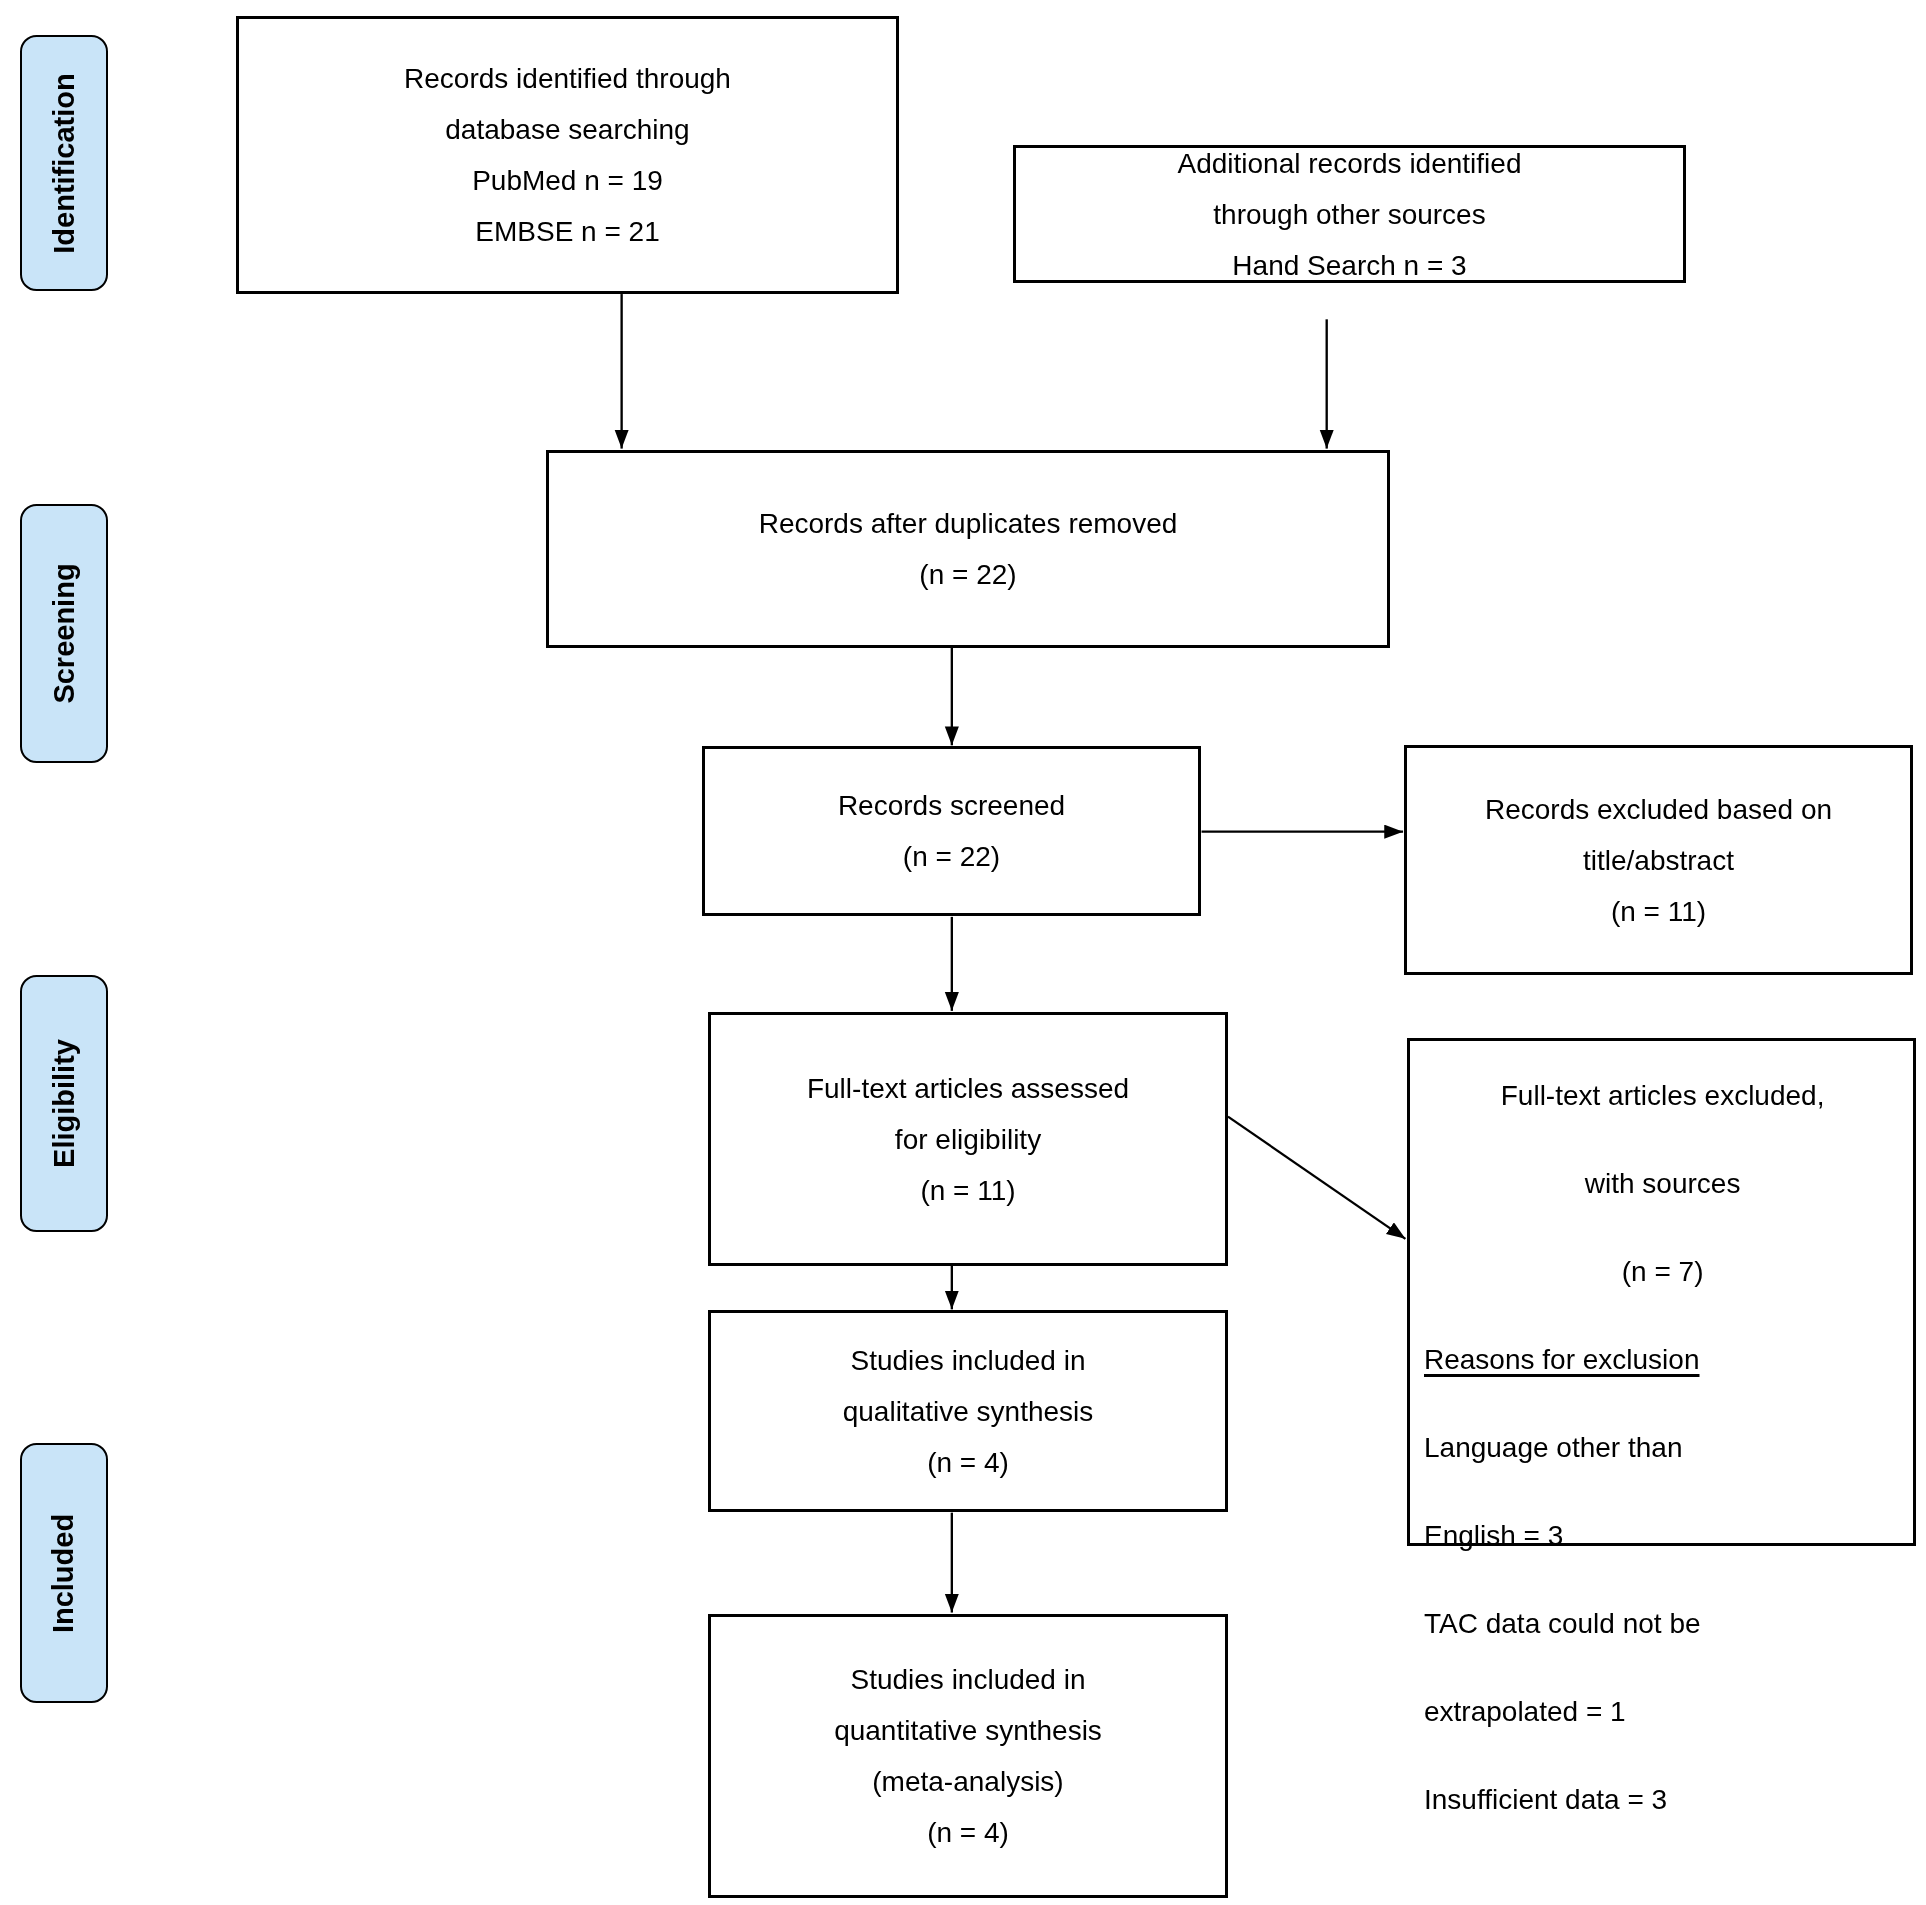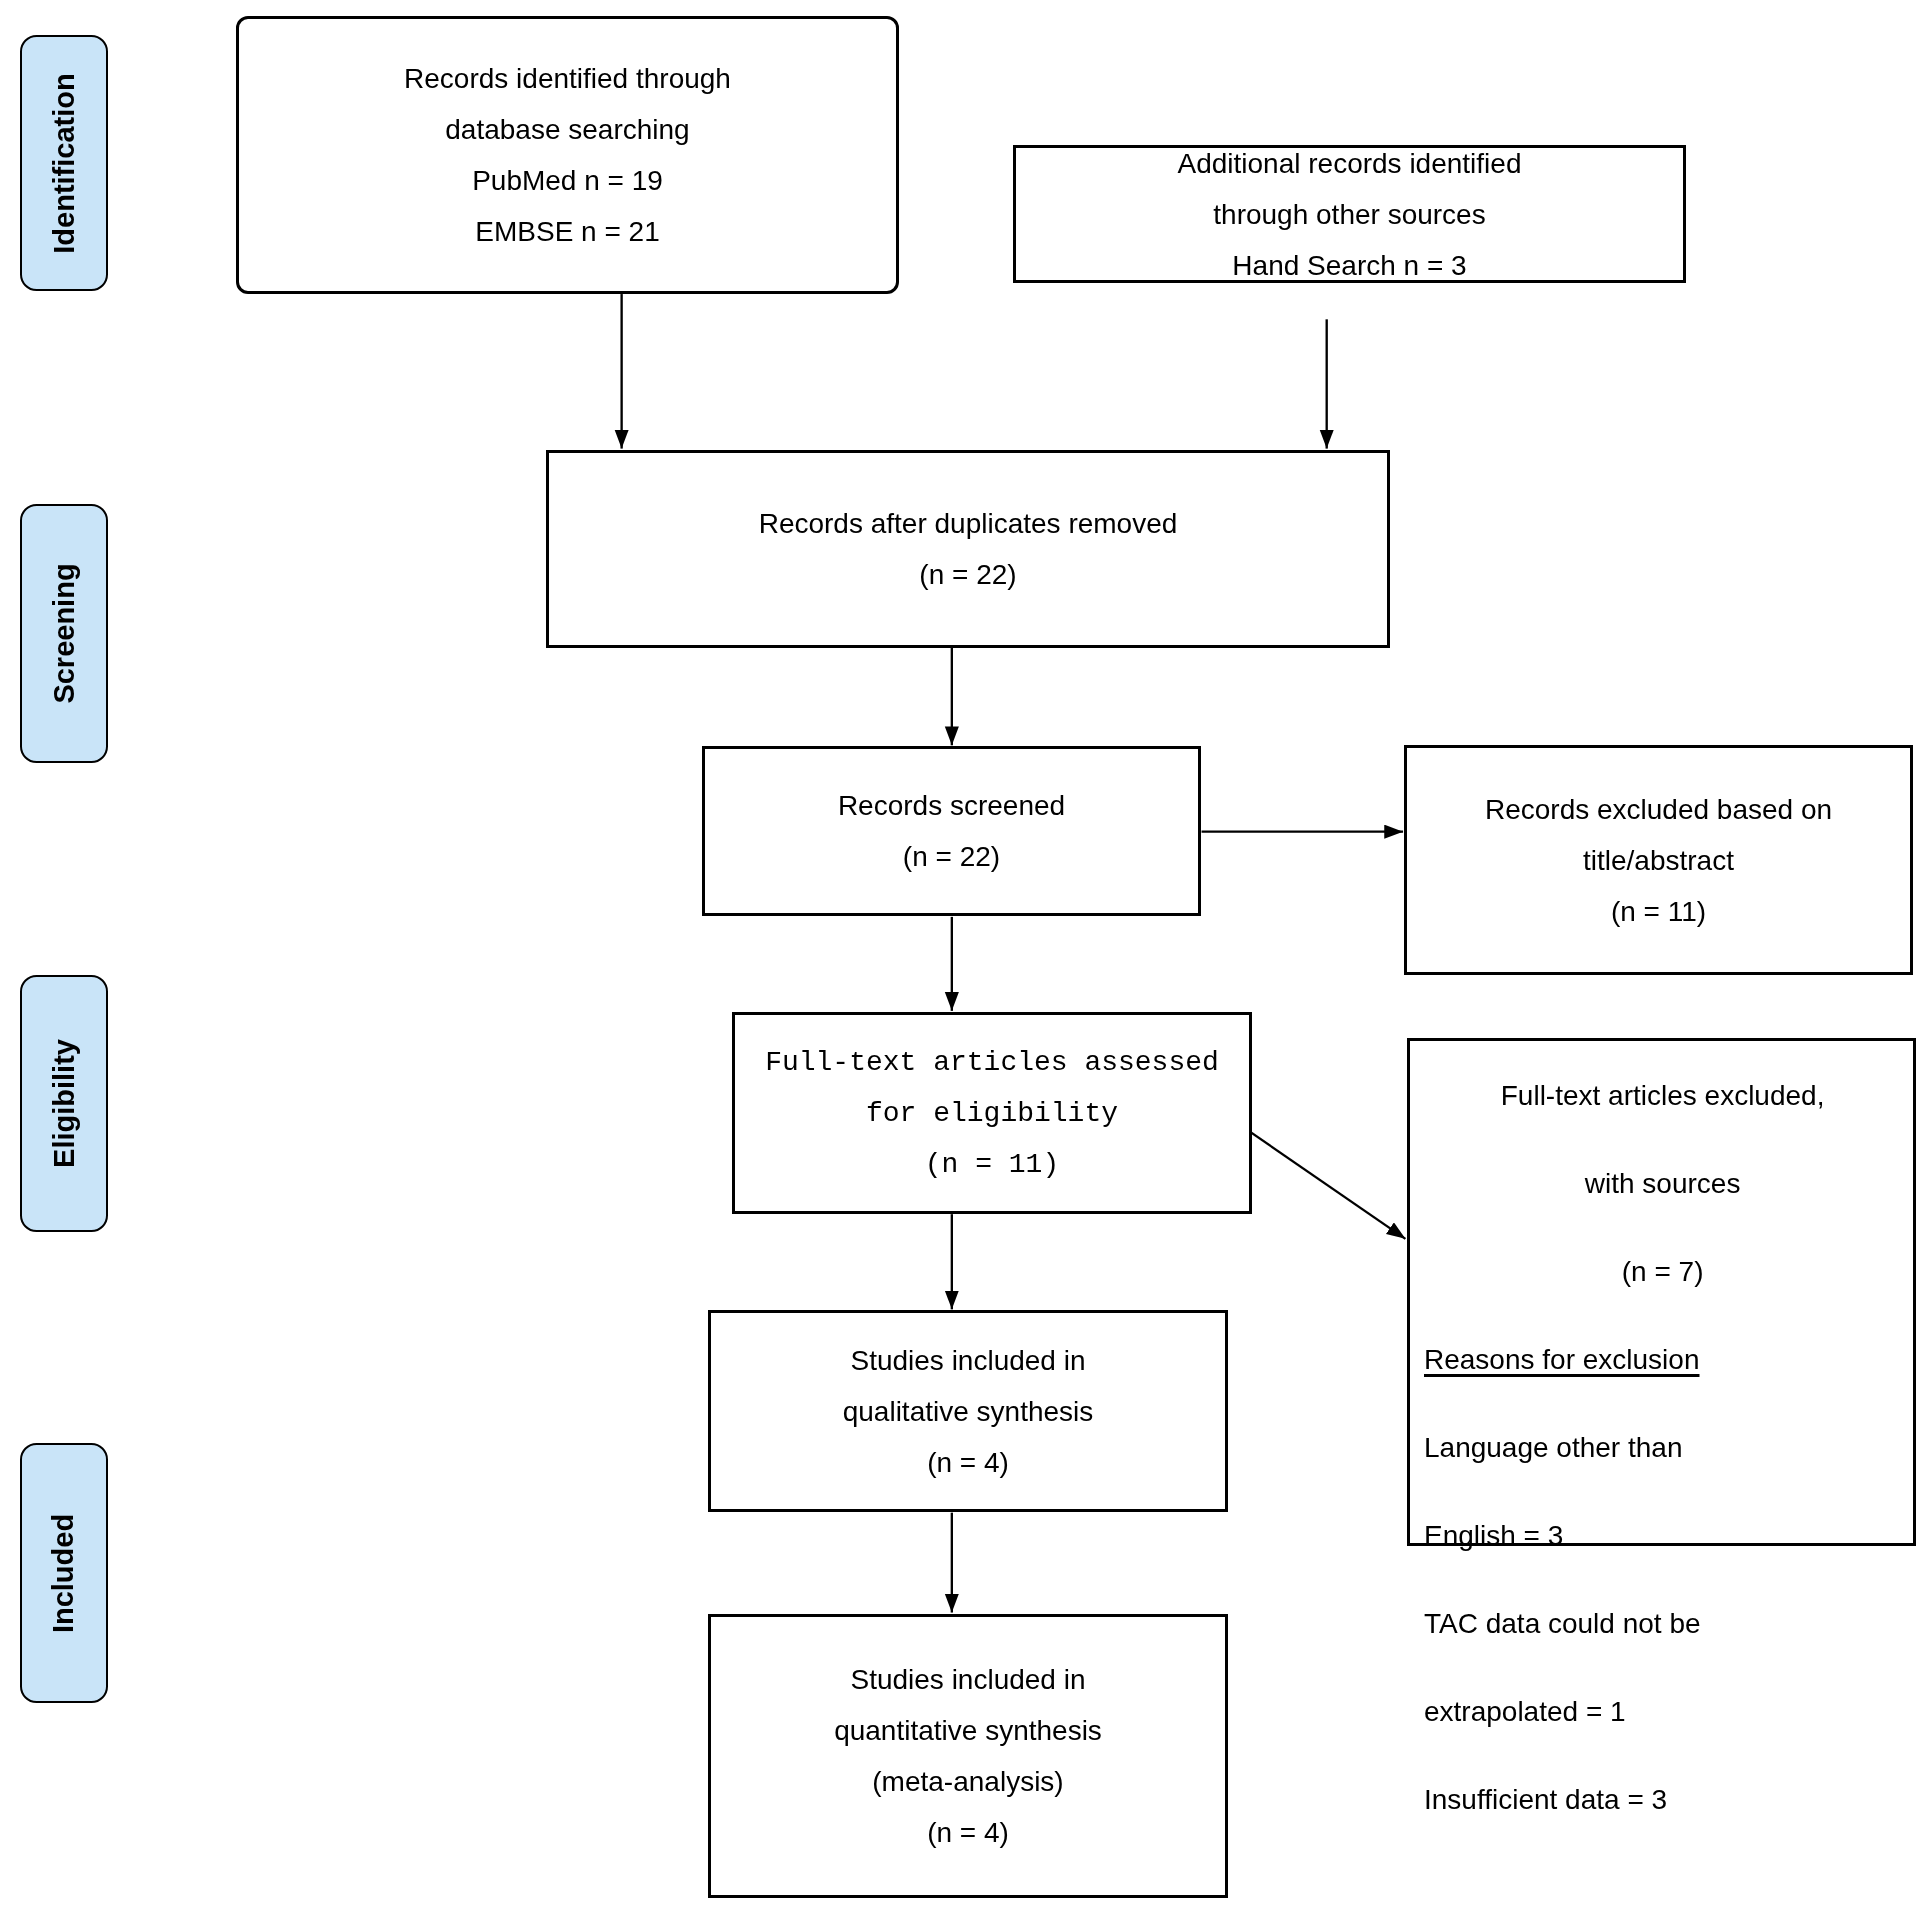--- a/index.html
+++ b/index.html
@@ -100,21 +100,21 @@
     <line x1="1058" y1="500" x2="1058" y2="763" stroke="#000" stroke-width="4" marker-end="url(#arrowhead)"></line>
     <line x1="2258" y1="543" x2="2258" y2="763" stroke="#000" stroke-width="4" marker-end="url(#arrowhead)"></line>
     <line x1="1620" y1="1055" x2="1620" y2="1268" stroke="#000" stroke-width="4" marker-end="url(#arrowhead)"></line>
     <line x1="2045" y1="1415" x2="2388" y2="1415" stroke="#000" stroke-width="4" marker-end="url(#arrowhead)"></line>
     <line x1="1620" y1="1560" x2="1620" y2="1720" stroke="#000" stroke-width="4" marker-end="url(#arrowhead)"></line>
     <line x1="2090" y1="1900" x2="2392" y2="2108" stroke="#000" stroke-width="4" marker-end="url(#arrowhead)"></line>
     <line x1="1620" y1="2066" x2="1620" y2="2228" stroke="#000" stroke-width="4" marker-end="url(#arrowhead)"></line>
     <line x1="1620" y1="2574" x2="1620" y2="2744" stroke="#000" stroke-width="4" marker-end="url(#arrowhead)"></line>
   </svg>
 
-  <div class="fbox" style="left:236px;top:16px;width:663px;height:278px;border-radius:12px;">
+  <div class="fbox" style="left:236px;top:16px;width:663px;height:278px;">
     <div class="line">Records identified through</div>
     <div class="line">database searching</div>
     <div class="line">PubMed n = 19</div>
     <div class="line">EMBSE n = 21</div>
   </div>
 
   <div class="fbox" style="left:1013px;top:145px;width:673px;height:138px;">
     <div class="line">Additional records identified</div>
     <div class="line">through other sources</div>
     <div class="line">Hand Search n = 3</div>
@@ -129,21 +129,21 @@
     <div class="line">Records screened</div>
     <div class="line">(n = 22)</div>
   </div>
 
   <div class="fbox" style="left:1404px;top:745px;width:509px;height:230px;">
     <div class="line">Records excluded based on</div>
     <div class="line">title/abstract</div>
     <div class="line">(n = 11)</div>
   </div>
 
-  <div class="fbox" style="left:732px;top:1012px;width:520px;height:202px;font-family:Liberation Mono, monospace;">
+  <div class="fbox" style="left:708px;top:1012px;width:520px;height:254px;">
     <div class="line">Full-text articles assessed</div>
     <div class="line">for eligibility</div>
     <div class="line">(n = 11)</div>
   </div>
 
   <div class="fbox reasons" style="left:1407px;top:1038px;width:509px;height:508px;gap:36px;">
     <div class="line">Full-text articles excluded,</div>
     <div class="line">with sources</div>
     <div class="line">(n = 7)</div>
     <div class="reason-heading">Reasons for exclusion</div>

